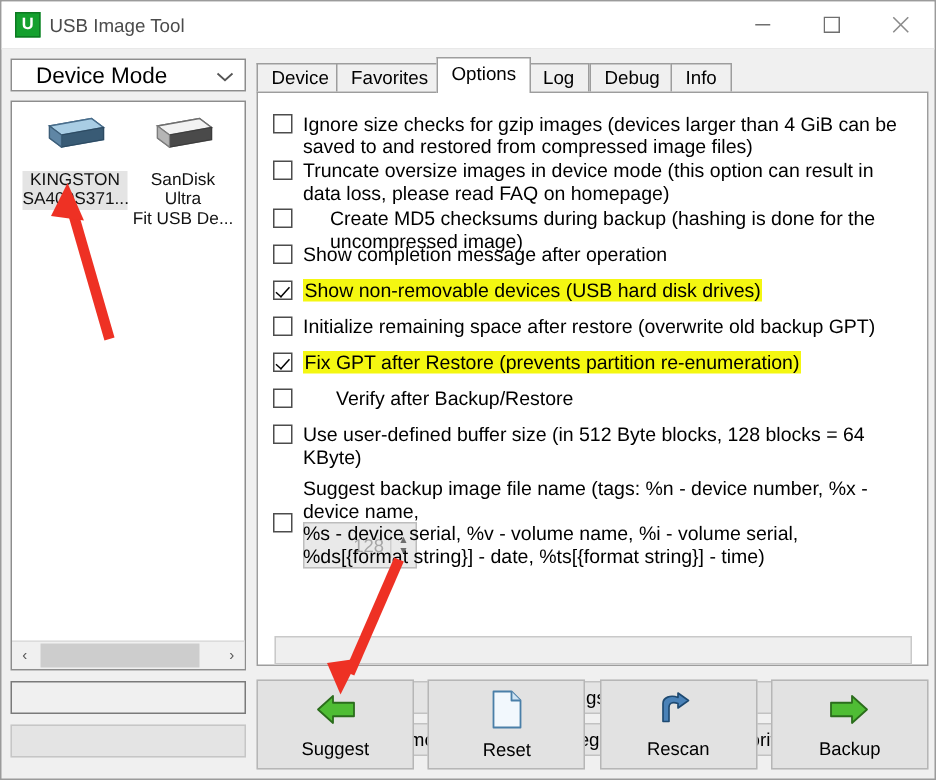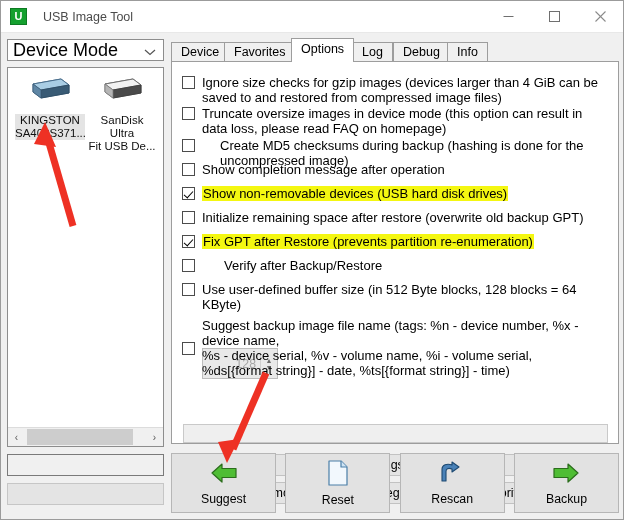--- a/index.html
+++ b/index.html
@@ -43,21 +43,21 @@
     border: 1px solid #0d7a22;
     box-sizing: border-box;
     color: #fff;
     font-size: 11px;
     font-weight: bold;
     line-height: 15px;
     text-align: center;
     font-family: "Liberation Sans", sans-serif;
   }
   .app-title {
-    margin-left: 16px;
+    margin-left: 6px;
     font-size: 12.5px;
     color: #4b4b4b;
   }
   .winbtns {
     margin-left: auto;
     display: flex;
     height: 31px;
   }
   .winbtn {
     width: 46px;
@@ -73,22 +73,22 @@
   .mode-select {
     position: absolute;
     left: 6px; top: 38px;
     width: 157px;
     height: 22px;
     background: #ffffff;
     border: 1px solid #8d8d8d;
     box-sizing: border-box;
     display: flex;
     align-items: center;
-    font-size: 18px;
-    padding-left: 5px;
+    font-size: 15px;
+    padding-left: 16px;
     color: #000;
   }
   .mode-select .chev {
     margin-left: auto;
     margin-right: 7px;
     color: #555;
   }
 
   .devlist {
     position: absolute;

